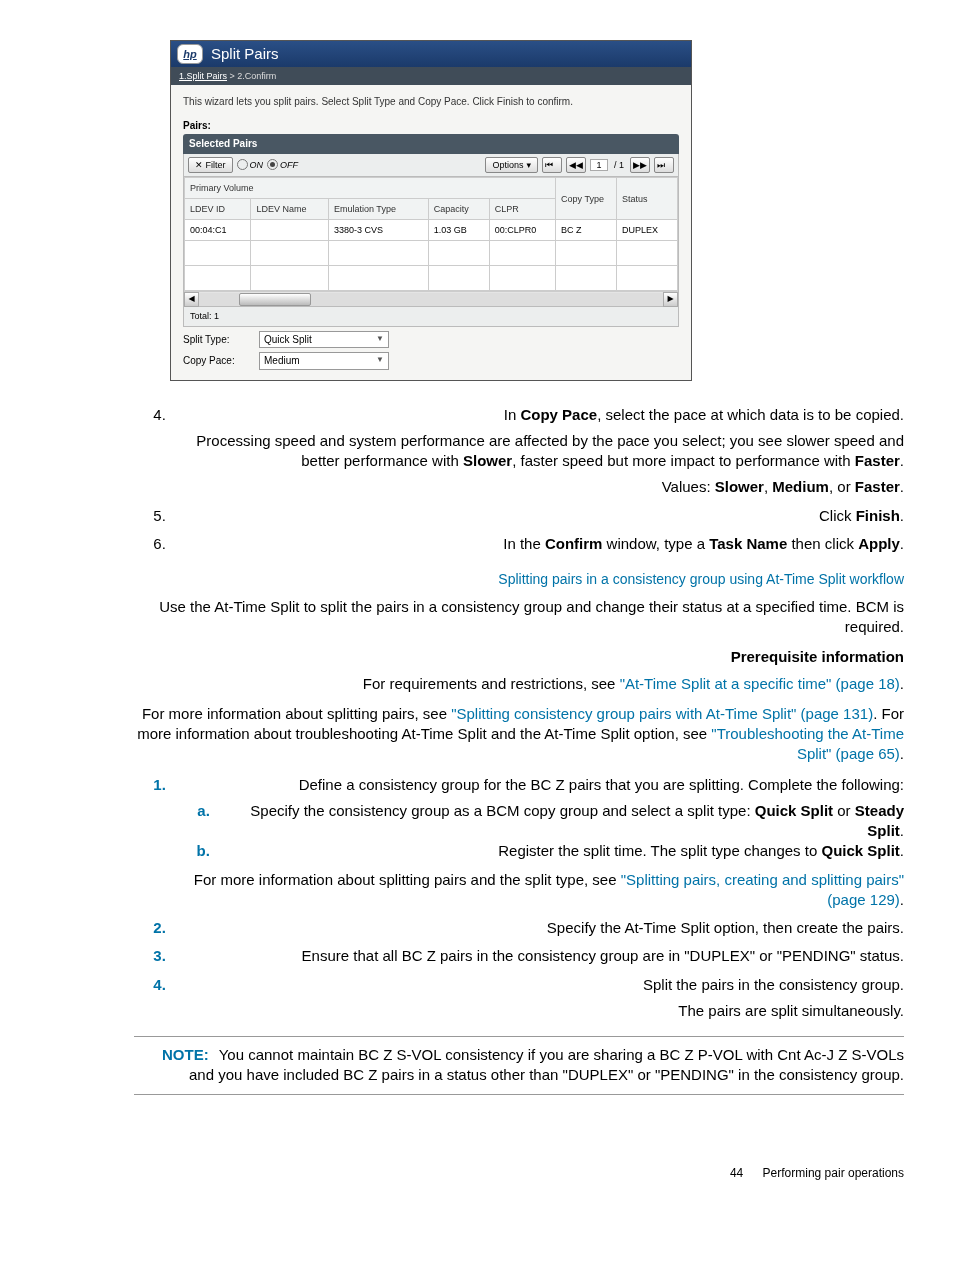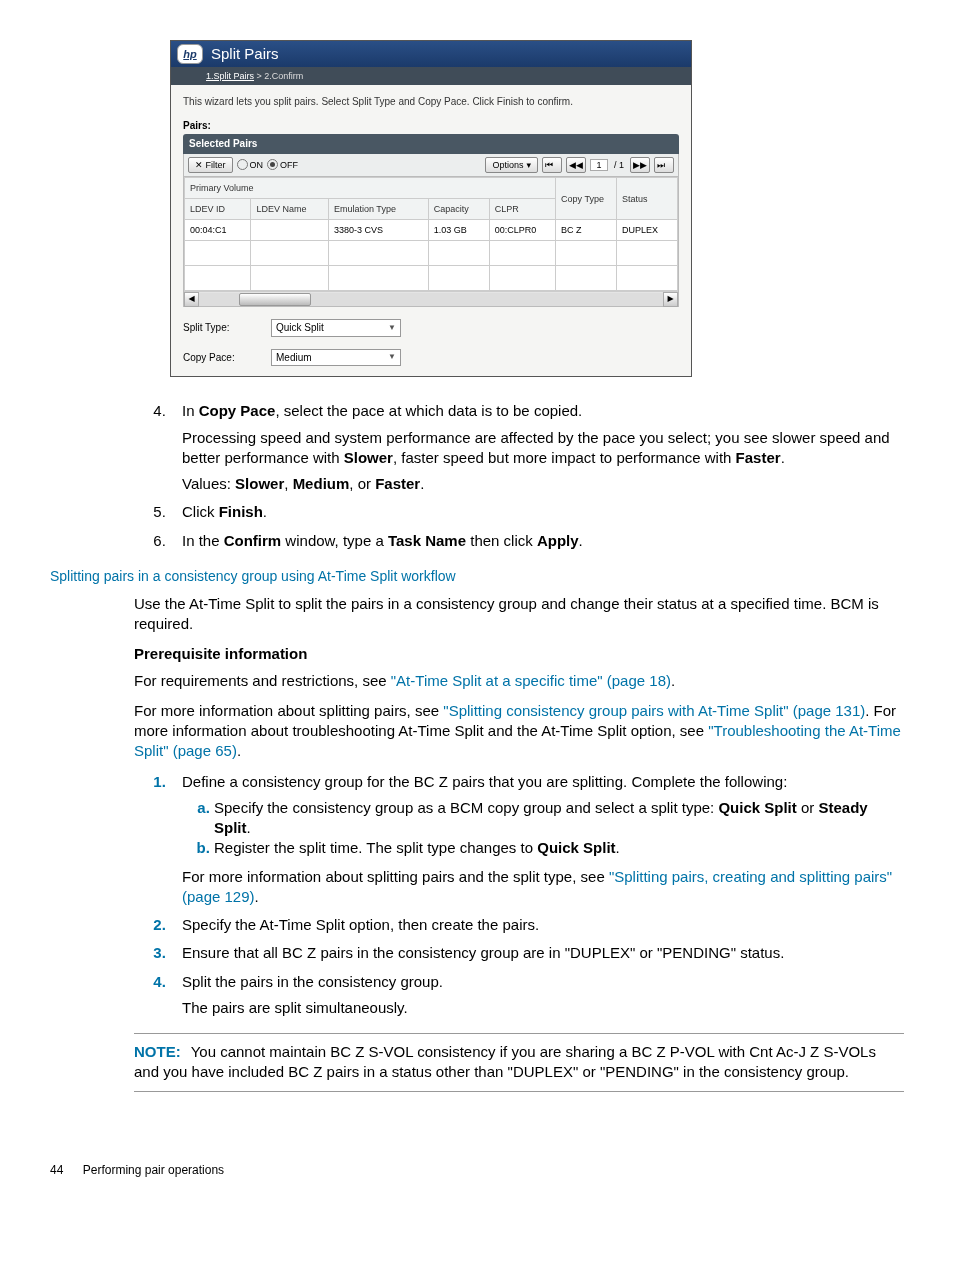--- a/index.html
+++ b/index.html
@@ -44,21 +44,21 @@
     font-size: 11px;
     border: 1px solid #999;
     text-decoration: underline;
   }
   .wizard-breadcrumb {
     background: #404c58;
     color: #ddd;
     font-size: 9px;
     padding: 3px 8px;
   }
-  .wizard-breadcrumb .active { color: #fff; text-decoration: underline; margin-left: 27px; }
+  .wizard-breadcrumb .active { color: #fff; text-decoration: underline; }
   .wizard-body { padding: 10px 12px; }
   .wizard-instr { color: #333; font-size: 10px; margin-bottom: 10px; }
   .wizard-subhead { font-weight: bold; font-size: 10px; margin-bottom: 2px; }
   .selpairs-hdr {
     background: #495763;
     color: #fff;
     font-weight: bold;
     padding: 3px 6px;
     font-size: 10px;
     border-top-left-radius: 3px;
@@ -76,45 +76,45 @@
   .btn-small {
     border: 1px solid #888;
     background: linear-gradient(#fff,#ddd);
     padding: 1px 6px;
     font-size: 9px;
     border-radius: 2px;
     display: inline-flex;
     align-items: center;
     gap: 3px;
   }
-  .radio-label { font-size: 9px; display: inline-flex; align-items: center; gap: 2px; }
+  .radio-label { font-size: 9px; display: inline-flex; align-items: center; gap: 2px; font-style: italic; }
   .radio-dot { width: 9px; height: 9px; border:1px solid #777; border-radius:50%; display:inline-block; position:relative;}
   .radio-dot.checked::after { content:""; position:absolute; inset:2px; background:#444; border-radius:50%; }
   .options-btn { margin-left:auto; }
   .nav-btn { width:14px; text-align:center; padding:1px 2px; }
   .page-disp { font-size:9px; padding:0 2px; }
   .page-input { width:16px; font-size:9px; text-align:center; border:1px solid #aaa; background:#fff; padding:0; }
   .grid-wrap { border:1px solid #bbb; border-top:none; background:#fff; }
   .grid { width:100%; border-collapse:collapse; font-size:9px; table-layout: fixed; }
   .grid th, .grid td { border:1px solid #ccc; padding:4px 5px; text-align:left; white-space:nowrap; overflow:hidden; }
   .grid thead th { background:#f1f3f3; font-weight:normal; color:#333; }
   .grid thead tr.toprow th { font-weight:normal; }
   .grid tbody tr.blank td { height:16px; }
   .hscroll { border-top:1px solid #ccc; height:14px; background:#e4e4e4; display:flex; align-items:center; }
   .hscroll .cap { width:13px; height:13px; background:linear-gradient(#fff,#ccc); border:1px solid #aaa; display:flex; align-items:center; justify-content:center; font-size:8px; }
   .hscroll .track { flex:1; height:13px; background:#ddd; position:relative; }
   .hscroll .thumb { position:absolute; left:40px; width:70px; top:0; bottom:0; background:linear-gradient(#fff,#bbb); border:1px solid #999; border-radius:2px;}
   .totals { border:1px solid #bbb; border-top:none; background:#eceeee; padding:3px 6px; font-size:9px;}
-  .form-row { display:flex; align-items:center; gap:18px; margin-top:12px; font-size:10px; }
+  .form-row { display:flex; align-items:center; gap:6px; margin-top:4px; font-size:10px; }
   .form-row label { width:70px; }
   .combo { border:1px solid #999; background:#fff; padding:1px 4px; width:120px; display:flex; justify-content:space-between; align-items:center; font-size:10px;}
   .combo .arrow { font-size:8px; color:#555; }
 
   
-  .doc { margin-top: 24px; }
+  .doc { margin-top: 24px; text-align: right; }
   ol.steps { list-style: decimal; padding-left: 120px; margin:0 0 14px 0;}
   ol.steps > li { padding-left: 12px; margin-bottom: 8px; }
   ol.steps > li::marker { font-size:15px; }
   ol.steps.blue > li::marker { color:#0073a8; font-weight:bold; }
   ol.sub { list-style: lower-alpha; padding-left: 32px; margin-top:6px;}
   ol.sub > li::marker { color:#0073a8; font-weight:bold; }
   h2.section {
     color:#0073a8;
     font-weight:normal;
     font-size:14px;
@@ -226,20 +226,21 @@
         </tbody>
       </table>
       <div class="hscroll">
         <span class="cap">◀</span>
         <span class="track">
             <span class="thumb"></span>
           </span>
         <span class="cap">▶</span>
       </div>
     </div>
+    <div class="totals">Total:  1</div>
 
     <div class="form-row">
       <label>Split Type:</label>
       <div class="combo">
         <span>Quick Split</span>
         <span class="arrow">▼</span>
       </div>
     </div>
     <div class="form-row">
       <label>Copy Pace:</label>

